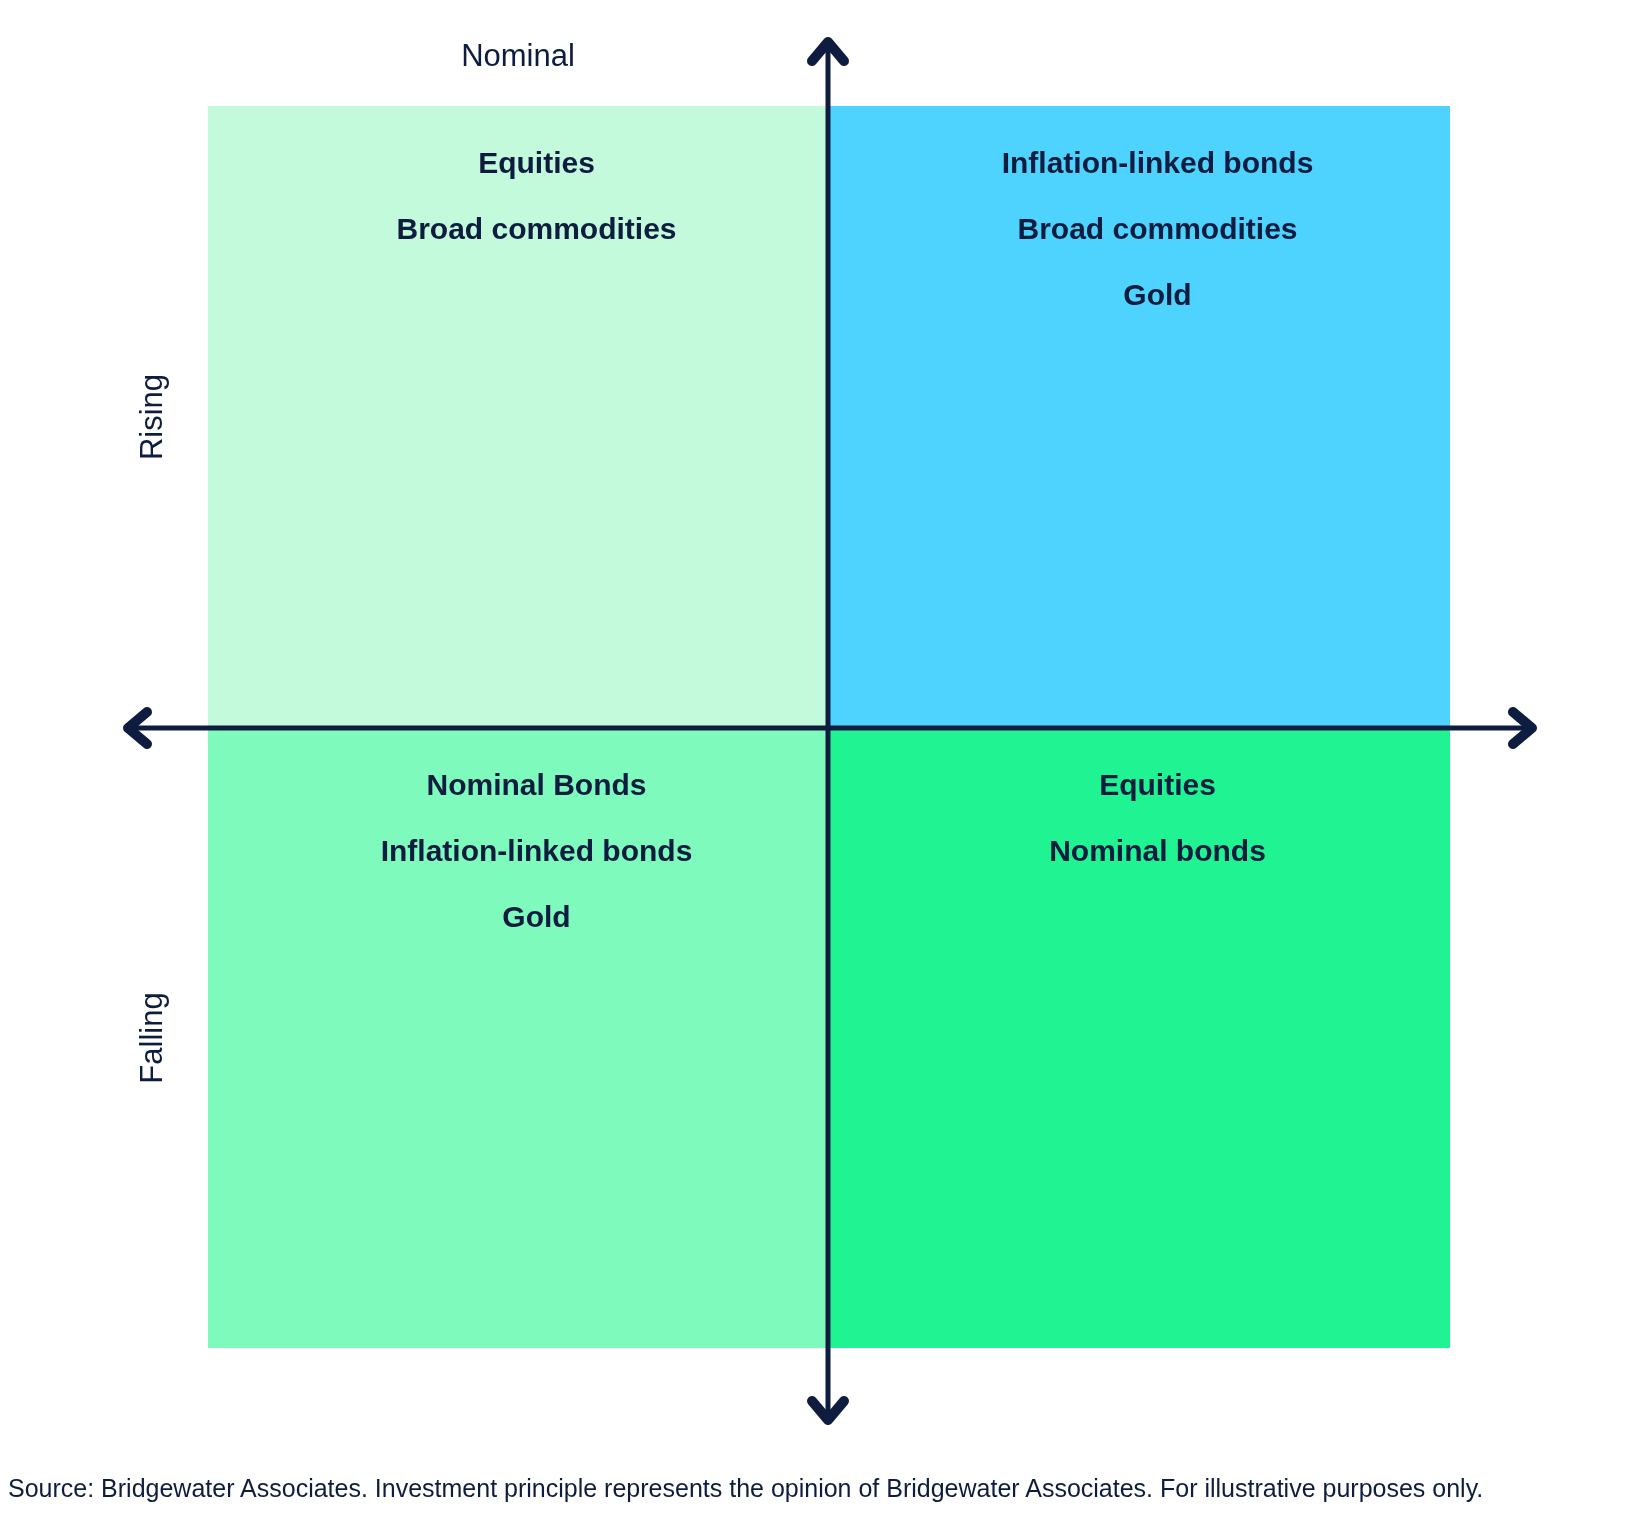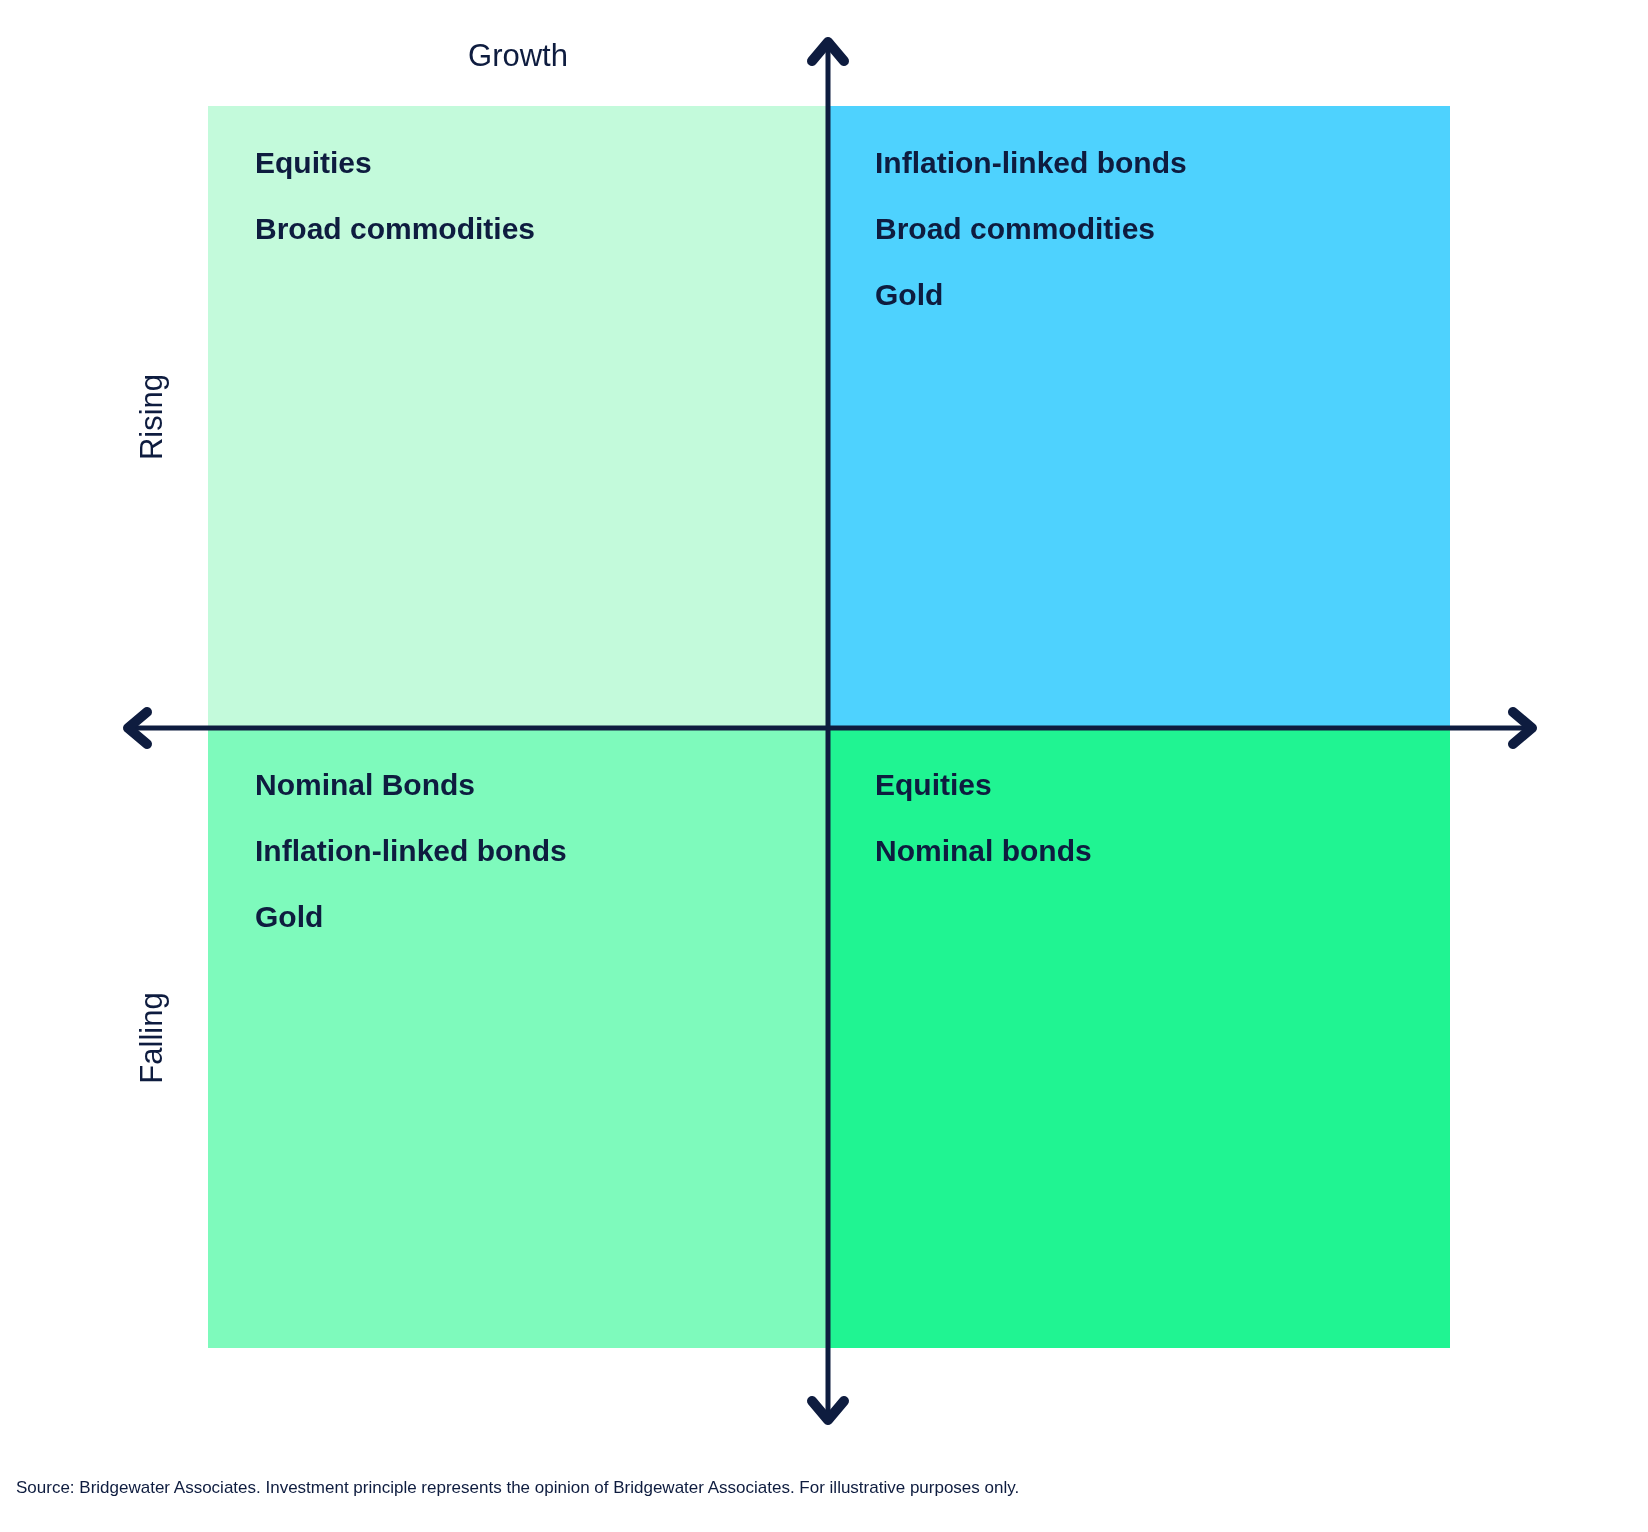--- a/index.html
+++ b/index.html
@@ -40,20 +40,21 @@
     color: var(--text, #0e1c3f);
   }
   .row-label.rising  { top: 417px; }
   .row-label.falling { top: 1038px; }
 
   
   .quadrant {
     position: absolute;
     box-sizing: border-box;
     padding: 24px 10px 0 47px;
+    text-align: center;
   }
   .q-tl { left: 208px; top: 106px;  width: 620px; height: 622px; background: var(--quadrant-top-left, #c3fadb); }
   .q-tr { left: 828px; top: 106px;  width: 622px; height: 622px; background: var(--quadrant-top-right, #4ed2fe); }
   .q-bl { left: 208px; top: 728px;  width: 620px; height: 620px; background: var(--quadrant-bottom-left, #7efabc); }
   .q-br { left: 828px; top: 728px;  width: 622px; height: 620px; background: var(--quadrant-bottom-right, #20f492); }
 
   .q-item {
     font-size: 30px;
     font-weight: bold;
     line-height: 66px;
@@ -77,34 +78,34 @@
   .axes .head {
     stroke: var(--axis, #0e1c3f);
     stroke-width: 10;
     fill: none;
     stroke-linecap: round;
     stroke-linejoin: round;
   }
 
   .footer {
     position: absolute;
-    left: 16px;
+    left: 8px;
     top: 1472px;
-    font-size: 17px;
+    font-size: 25px;
     line-height: 32px;
     color: var(--text, #0e1c3f);
     white-space: nowrap;
   }
 </style>
 </head>
 <body>
 
 <div class="canvas">
 
-  <div class="col-label growth">Growth</div>
+  <div class="col-label growth">Nominal</div>
 
   <div class="row-label rising">Rising</div>
   <div class="row-label falling">Falling</div>
 
   <div class="quadrant q-tl">
     <div class="q-item">Equities</div>
     <div class="q-item">Broad commodities</div>
   </div>
 
   <div class="quadrant q-tr">

